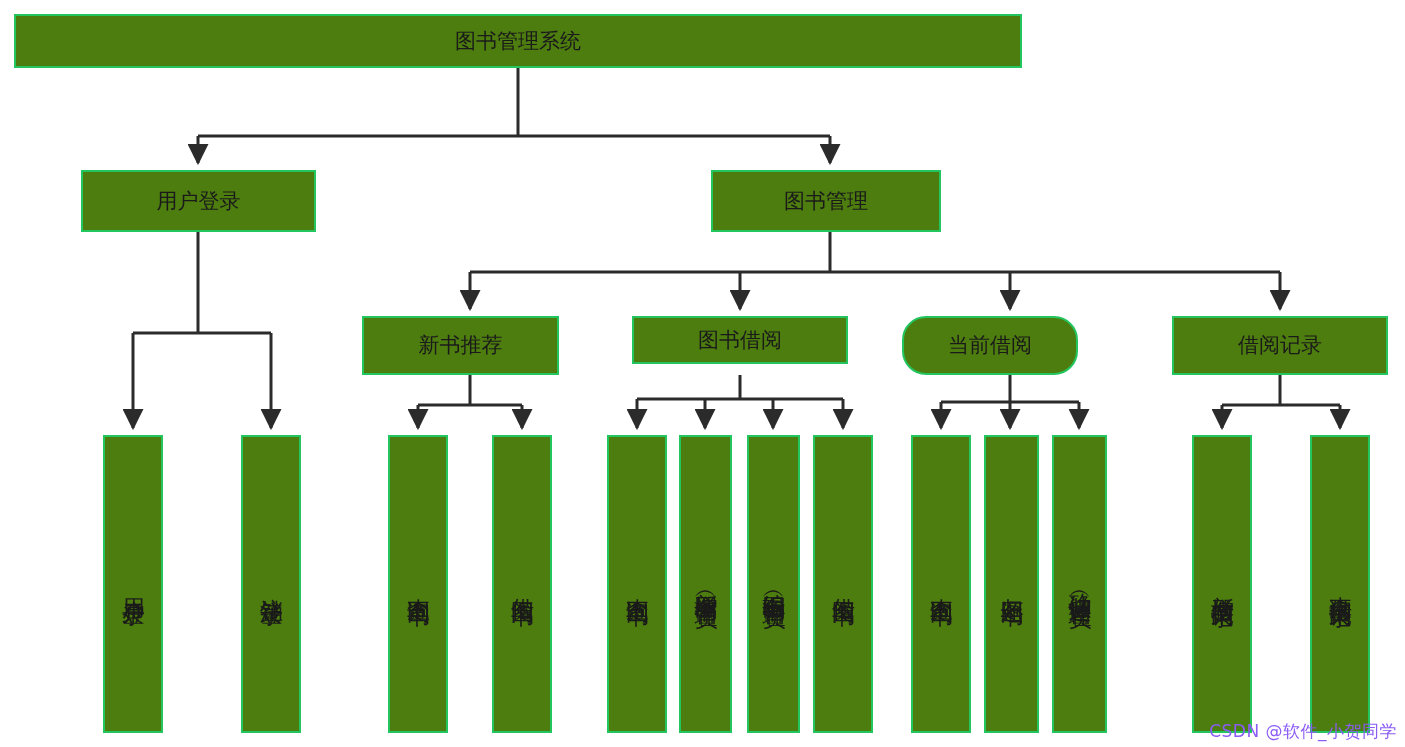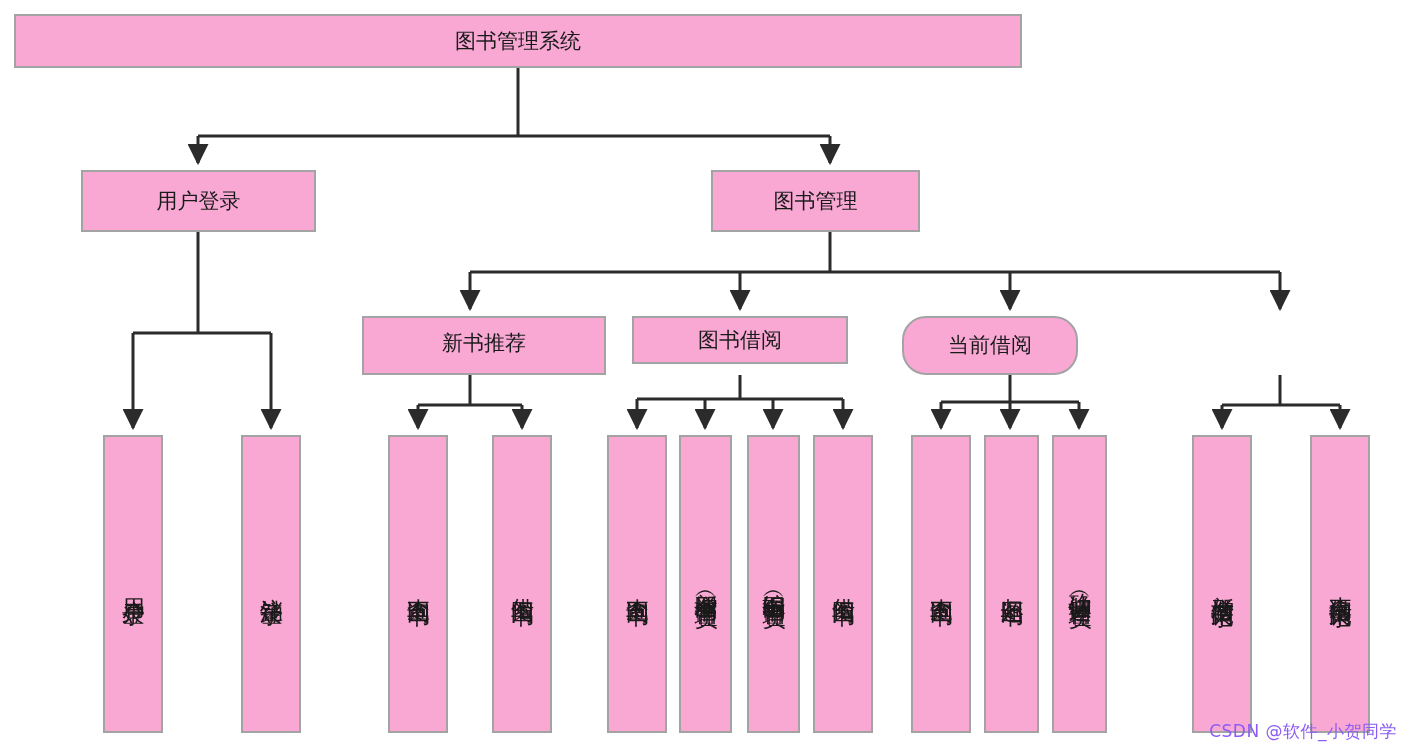--- a/index.html
+++ b/index.html
@@ -22,22 +22,22 @@
     position: absolute;
     left: 0;
     top: 0;
     width: 1405px;
     height: 747px;
     pointer-events: none;
   }
   .node {
     position: absolute;
     box-sizing: border-box;
-    border: 2px solid #a3a3a3;
-    background: #f9a8d4;
+    border: 2px solid #22c55e;
+    background: #4d7c0f;
     display: flex;
     align-items: center;
     justify-content: center;
     color: #1a1a1a;
   }
   .node .label {
     display: block;
     text-align: center;
     line-height: 1.18;
     white-space: nowrap;
@@ -126,33 +126,36 @@
     </g>
   </svg>
 
   <div class="node root" style="left:14px; top:14px; width:1008px; height:54px;">
     <span class="label">图书管理系统</span>
   </div>
 
   <div class="node horizontal" style="left:81px; top:170px; width:235px; height:62px;">
     <span class="label">用户登录</span>
   </div>
-  <div class="node horizontal" style="left:711px; top:170px; width:209px; height:62px;">
+  <div class="node horizontal" style="left:711px; top:170px; width:230px; height:62px;">
     <span class="label">图书管理</span>
   </div>
 
-  <div class="node horizontal" style="left:362px; top:316px; width:244px; height:59px;font-family:Liberation Mono, monospace;">
+  <div class="node horizontal" style="left:362px; top:316px; width:197px; height:59px;">
     <span class="label">新书推荐</span>
   </div>
   <div class="node horizontal" style="left:632px; top:316px; width:216px; height:48px;">
     <span class="label">图书借阅</span>
   </div>
   <div class="node horizontal" style="left:902px; top:316px; width:176px; height:59px;border-radius:24px;">
     <span class="label">当前借阅</span>
   </div>
+  <div class="node horizontal" style="left:1172px; top:316px; width:216px; height:59px;">
+    <span class="label">借阅记录</span>
+  </div>
 
   <div class="node vertical" style="left:103px; top:435px; width:60px; height:298px;">
     <span class="label">用户登录</span>
   </div>
   <div class="node vertical" style="left:241px; top:435px; width:60px; height:298px;">
     <span class="label">注销登录</span>
   </div>
 
   <div class="node vertical" style="left:388px; top:435px; width:60px; height:298px;">
     <span class="label">查询图书</span>

